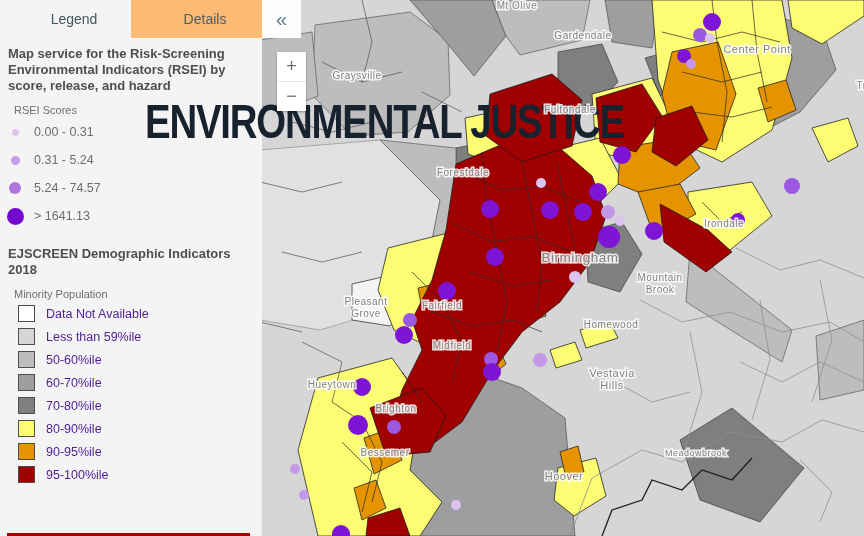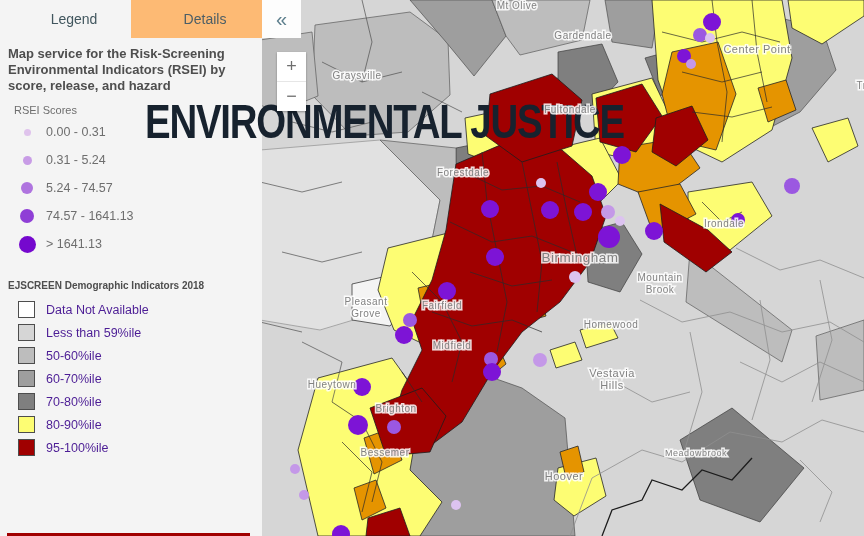--- a/index.html
+++ b/index.html
@@ -34,22 +34,22 @@
 
   
   #panel{position:absolute;left:0;top:0;width:262px;height:536px;background:#f4f4f4;z-index:20;}
   #tabbar{display:flex;height:38px;}
   .tab{flex:1;display:flex;align-items:center;justify-content:center;
        font-size:14px;color:#41565e;cursor:pointer;padding-left:17px;}
   .tab.active{background:#f4f4f4;}
   .tab.inactive{background:#fdba74;color:#4c5e66;}
   #svc-title{margin:8px 10px 0 8px;font-size:13px;font-weight:bold;color:#4e4e4e;line-height:16px;}
   .sec-label{margin:10px 0 2px 14px;font-size:11px;color:#6e6e6e;}
-  #ej-title{margin:16px 10px 0 8px;font-size:10px;font-weight:bold;color:#4e4e4e;line-height:24px;}
-  .rsei-row{display:flex;align-items:center;height:28px;padding-left:14px;}
+  #ej-title{margin:16px 10px 0 8px;font-size:13px;font-weight:bold;color:#4e4e4e;line-height:16px;}
+  .rsei-row{display:flex;align-items:center;height:28px;padding-left:2px;}
   .rsei-sym{width:26px;display:flex;align-items:center;justify-content:center;}
   .rsei-dot{border-radius:50%;}
   .rsei-lbl{font-size:12.5px;color:#6e6e6e;margin-left:6px;}
   .min-row{display:flex;align-items:center;height:23px;padding-left:18px;}
   .swatch{width:15px;height:15px;border:1px solid #4d4d4d;flex:none;}
   .min-lbl{font-size:12.5px;color:#4c1d95;margin-left:11px;}
   #red-strip{position:absolute;left:7px;bottom:0;width:243px;height:3px;background:#a00000;}
 
   
   #collapse{position:absolute;left:262px;top:0;width:39px;height:38px;background:#fdfdfd;
@@ -211,33 +211,28 @@
         <span class="rsei-lbl">0.31 - 5.24</span>
       </div>
       <div class="rsei-row">
         <span class="rsei-sym">
           <span class="rsei-dot" style="height: 12px; width: 12px; background: rgb(175, 116, 223);"></span>
         </span>
         <span class="rsei-lbl">5.24 - 74.57</span>
       </div>
       <div class="rsei-row">
         <span class="rsei-sym">
-          <span class="rsei-dot" style="height: 14px; width: 14px; background: rgb(143, 63, 214);"></span>
-        </span>
-        <span class="rsei-lbl">74.57 - 1641.13</span>
-      </div>
-      <div class="rsei-row">
-        <span class="rsei-sym">
           <span class="rsei-dot" style="height: 17px; width: 17px; background: rgb(117, 8, 206);"></span>
         </span>
         <span class="rsei-lbl">&gt; 1641.13</span>
       </div>
     </div>
 
   <div id="ej-title">EJSCREEN Demographic Indicators 2018</div>
+  <div class="sec-label">Minority Population</div>
   <div id="minority-list">
       <div class="min-row">
         <span class="swatch" style="background: rgb(255, 255, 255);"></span>
         <span class="min-lbl">Data Not Available</span>
       </div>
       <div class="min-row">
         <span class="swatch" style="background: rgb(214, 214, 214);"></span>
         <span class="min-lbl">Less than 59%ile</span>
       </div>
       <div class="min-row">
@@ -248,20 +243,24 @@
         <span class="swatch" style="background: rgb(158, 158, 158);"></span>
         <span class="min-lbl">60-70%ile</span>
       </div>
       <div class="min-row">
         <span class="swatch" style="background: rgb(127, 127, 127);"></span>
         <span class="min-lbl">70-80%ile</span>
       </div>
       <div class="min-row">
         <span class="swatch" style="background: rgb(253, 253, 115);"></span>
         <span class="min-lbl">80-90%ile</span>
+      </div>
+      <div class="min-row">
+        <span class="swatch" style="background: rgb(229, 148, 0);"></span>
+        <span class="min-lbl">90-95%ile</span>
       </div>
       <div class="min-row">
         <span class="swatch" style="background: rgb(160, 0, 0);"></span>
         <span class="min-lbl">95-100%ile</span>
       </div>
     </div>
 
   <div id="red-strip"></div>
 </div>
 

